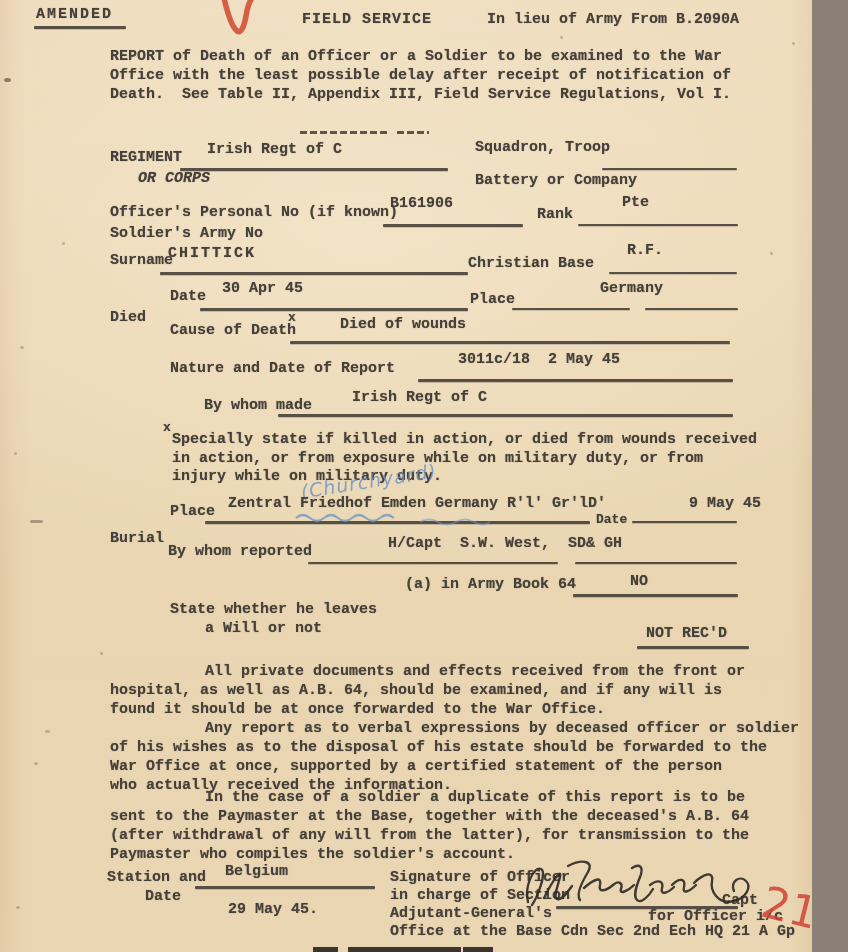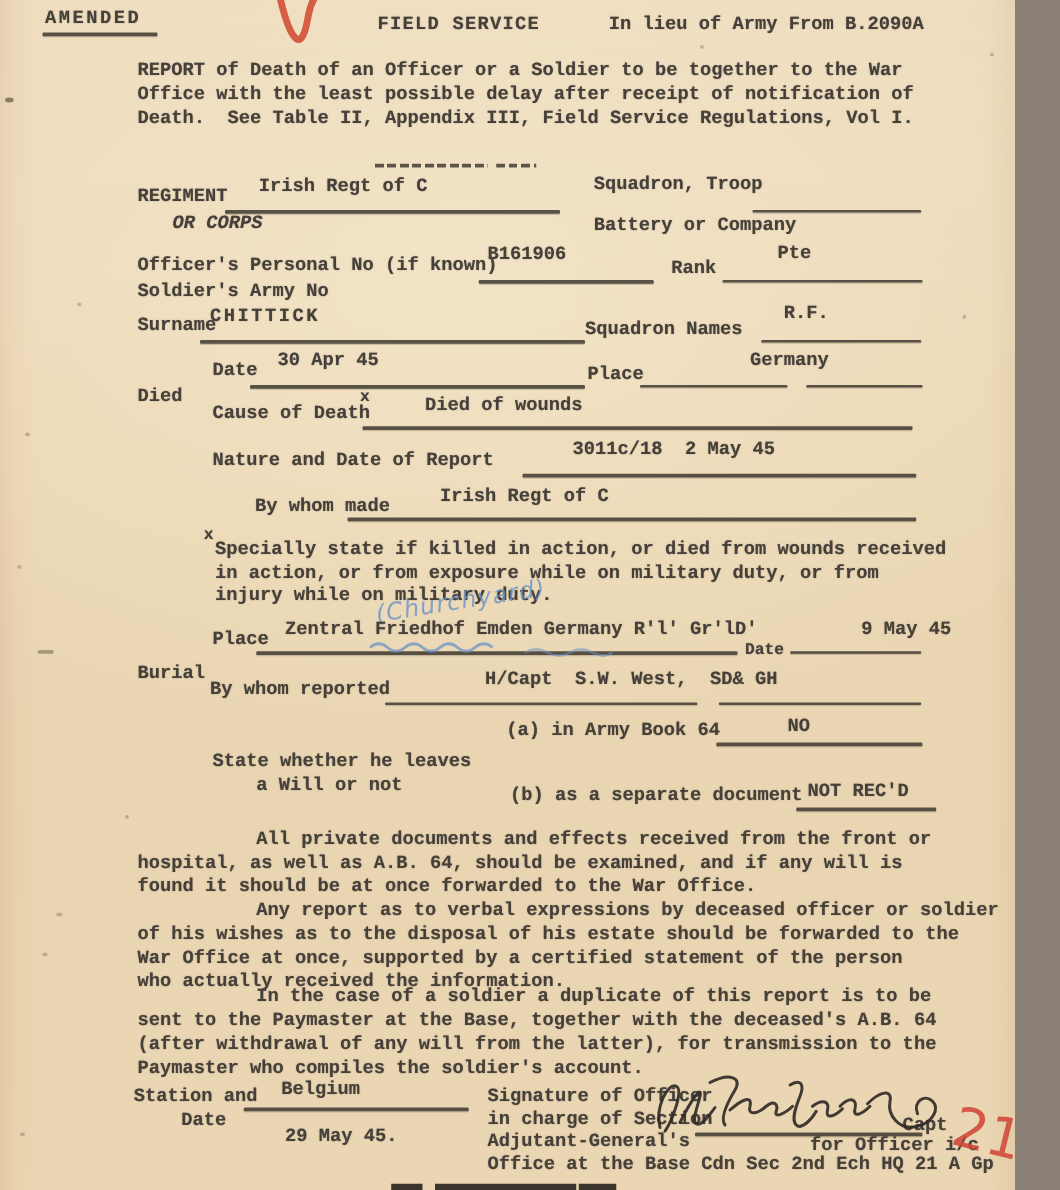--- a/index.html
+++ b/index.html
@@ -39,21 +39,21 @@
 <div id="doc">
 
   <div class="t" style="left:36px;top:6px;letter-spacing:2px;">AMENDED</div>
   <div class="ul" style="left:34px;top:26px;width:92px;height:3px;"></div>
   <svg style="left:216px;top:-2px;" width="48" height="42" viewBox="0 0 48 42">
     <path d="M8,0 C11,13 16,29 21,33 C25,36 28,29 30,18 C31,12 33,4 36,0" fill="none" stroke="#d0482f" stroke-width="5.5" stroke-linecap="round" opacity="0.85"></path>
   </svg>
   <div class="t" style="left:302px;top:11px;letter-spacing:1px;">FIELD SERVICE</div>
   <div class="t" style="left:487px;top:11px;">In lieu of Army From B.2090A</div>
 
-  <div class="t" style="left:110px;top:48px;">REPORT of Death of an Officer or a Soldier to be together to the War</div>
+  <div class="t" style="left:110px;top:48px;">REPORT of Death of an Officer or a Soldier to be examined to the War</div>
   <div class="t" style="left:110px;top:67px;">Office with the least possible delay after receipt of notification of</div>
   <div class="t" style="left:110px;top:86px;">Death.  See Table II, Appendix III, Field Service Regulations, Vol I.</div>
 
   <div class="dashline" style="left:300px;top:131px;width:90px;"></div>
   <div class="dashline" style="left:397px;top:131px;width:32px;"></div>
 
   <div class="t" style="left:110px;top:149px;">REGIMENT</div>
   <div class="t" style="left:138px;top:170px;font-style:italic;">OR CORPS</div>
   <div class="t" style="left:207px;top:141px;">Irish Regt of C</div>
   <div class="ul" style="left:180px;top:168px;width:268px;height:3px;"></div>
@@ -65,21 +65,21 @@
   <div class="t" style="left:390px;top:195px;">B161906</div>
   <div class="ul" style="left:383px;top:224px;width:140px;height:3px;"></div>
   <div class="t" style="left:537px;top:206px;">Rank</div>
   <div class="t" style="left:622px;top:194px;">Pte</div>
   <div class="ul" style="left:578px;top:224px;width:160px;"></div>
   <div class="t" style="left:110px;top:225px;text-align:center;">Soldier's Army No</div>
 
   <div class="t" style="left:110px;top:252px;">Surname</div>
   <div class="t" style="left:168px;top:245px;letter-spacing:2px;">CHITTICK</div>
   <div class="ul" style="left:160px;top:272px;width:308px;height:3px;"></div>
-  <div class="t" style="left:468px;top:255px;">Squadron Names</div>
+  <div class="t" style="left:468px;top:255px;">Christian Base</div>
   <div class="t" style="left:627px;top:242px;">R.F.</div>
   <div class="ul" style="left:609px;top:272px;width:128px;"></div>
 
   <div class="t" style="left:170px;top:288px;">Date</div>
   <div class="t" style="left:222px;top:280px;">30 Apr 45</div>
   <div class="ul" style="left:200px;top:308px;width:268px;height:3px;"></div>
   <div class="t" style="left:470px;top:291px;">Place</div>
   <div class="t" style="left:600px;top:280px;">Germany</div>
   <div class="ul" style="left:512px;top:308px;width:118px;"></div>
   <div class="ul" style="left:645px;top:308px;width:93px;"></div>
@@ -125,21 +125,20 @@
   <div class="ul" style="left:308px;top:562px;width:250px;"></div>
   <div class="ul" style="left:575px;top:562px;width:162px;"></div>
 
   <div class="t" style="left:405px;top:576px;">(a) in Army Book 64</div>
   <div class="t" style="left:630px;top:573px;">NO</div>
   <div class="ul" style="left:573px;top:594px;width:165px;height:3px;"></div>
 
   <div class="t" style="left:170px;top:601px;">State whether he leaves</div>
   <div class="t" style="left:205px;top:620px;">a Will or not</div>
 
-  <div class="t" style="left:408px;top:628px;">(b) as a separate document</div>
   <div class="t" style="left:646px;top:625px;">NOT REC'D</div>
   <div class="ul" style="left:637px;top:646px;width:112px;height:3px;"></div>
 
   <div class="t" style="left:205px;top:663px;">All private documents and effects received from the front or</div>
   <div class="t" style="left:110px;top:682px;">hospital, as well as A.B. 64, should be examined, and if any will is</div>
   <div class="t" style="left:110px;top:701px;">found it should be at once forwarded to the War Office.</div>
 
   <div class="t" style="left:205px;top:720px;">Any report as to verbal expressions by deceased officer or soldier</div>
   <div class="t" style="left:110px;top:739px;">of his wishes as to the disposal of his estate should be forwarded to the</div>
   <div class="t" style="left:110px;top:758px;">War Office at once, supported by a certified statement of the person</div>

